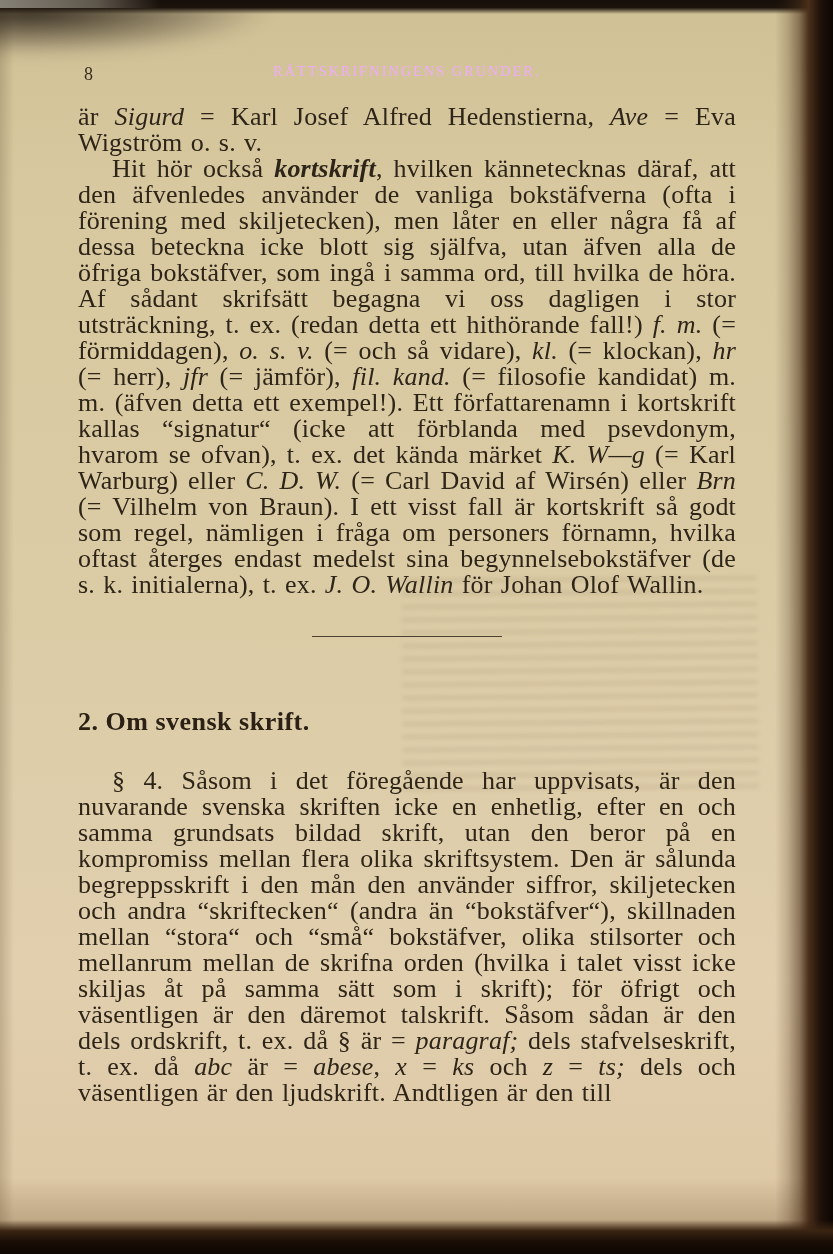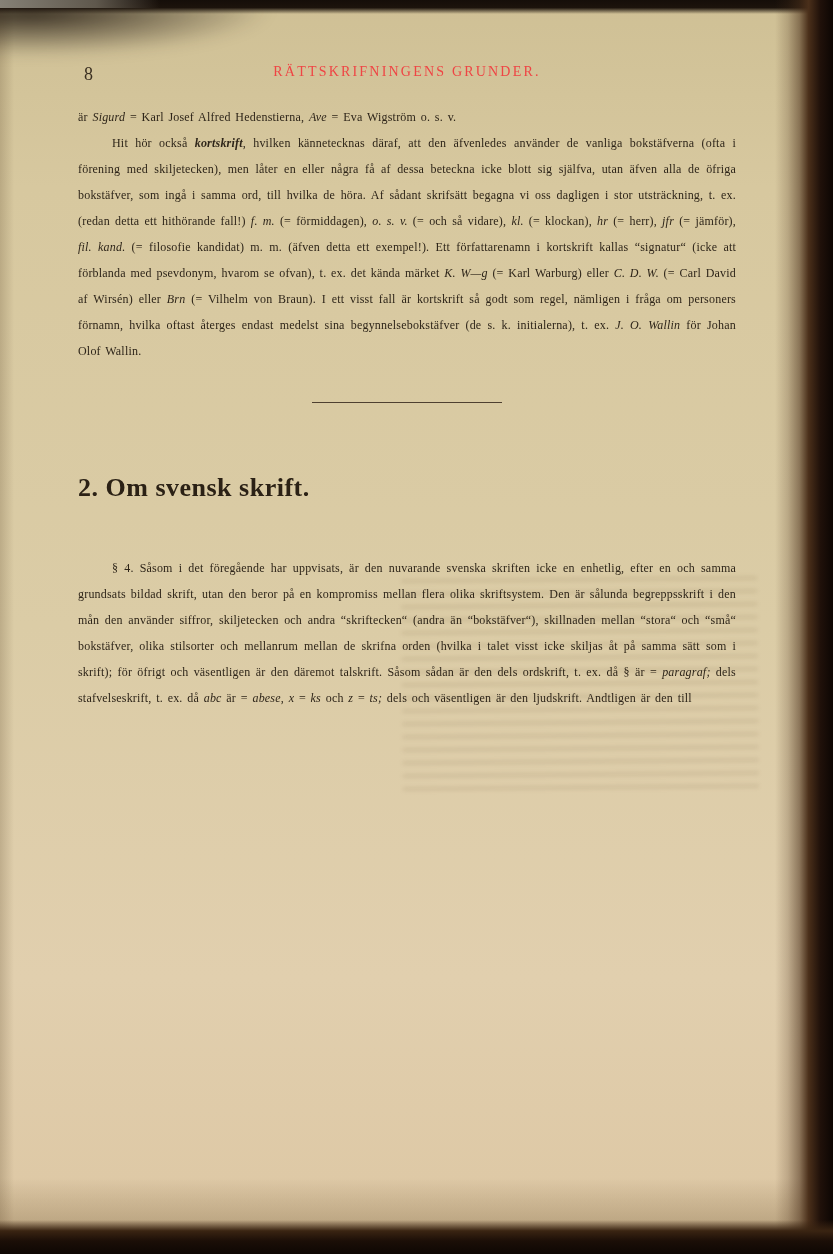--- a/index.html
+++ b/index.html
@@ -23,38 +23,38 @@
       rgba(122,101,68,.26) 0px, rgba(122,101,68,.26) 3px,
       rgba(122,101,68,0) 3px, rgba(122,101,68,0) 13px);
     filter:blur(2px);transform:rotate(-.5deg);opacity:.65;pointer-events:none;
   }
   .text-block{
     position:absolute;left:78px;top:64px;width:658px;z-index:2;
     color:#2e2519;
   }
   .pg-header{position:relative;height:24px;}
   .pg-num{position:absolute;left:6px;top:0;font-size:18px;color:#3a2f21;}
-  .run-head{display:block;text-align:center;font-size:14px;letter-spacing:2.2px;color:#ef4444;}
+  .run-head{display:block;text-align:center;font-size:14px;letter-spacing:2.2px;color:#f0abfc;}
   .body-p{
-    margin:0;font-size:12px;line-height:26px;text-align:justify;
+    margin:0;font-size:26px;line-height:26px;text-align:justify;
     word-spacing:1.5px;letter-spacing:.2px;
   }
   .no-indent{margin-top:16px;text-indent:0;}
   .indent{text-indent:34px;}
   .seg-i{font-style:italic;}
   .seg-bi{font-weight:bold;font-style:italic;}
   .divider{
     width:190px;border:none;border-top:1.5px solid #4e4030;
     margin:38px auto 0;
   }
   .section-heading{
     margin:70px 0 0;text-align:left;
     font-size:26px;font-weight:bold;letter-spacing:.5px;color:#2b2115;
   }
-  .p-last{margin-top:52px;}
+  .p-last{margin-top:31px;}
   
   .edge-top{
     position:absolute;left:0;right:0;top:0;height:14px;z-index:5;
     background:linear-gradient(180deg,#150e09 0%,#1c130c 55%,rgba(28,19,12,0) 100%);
   }
   .edge-top-gray{
     position:absolute;left:0;top:0;width:160px;height:8px;z-index:6;opacity:.85;
     background:linear-gradient(90deg,#99958a 0%,#6b6458 60%,rgba(107,100,88,0) 100%);
   }
   .corner-shadow{

